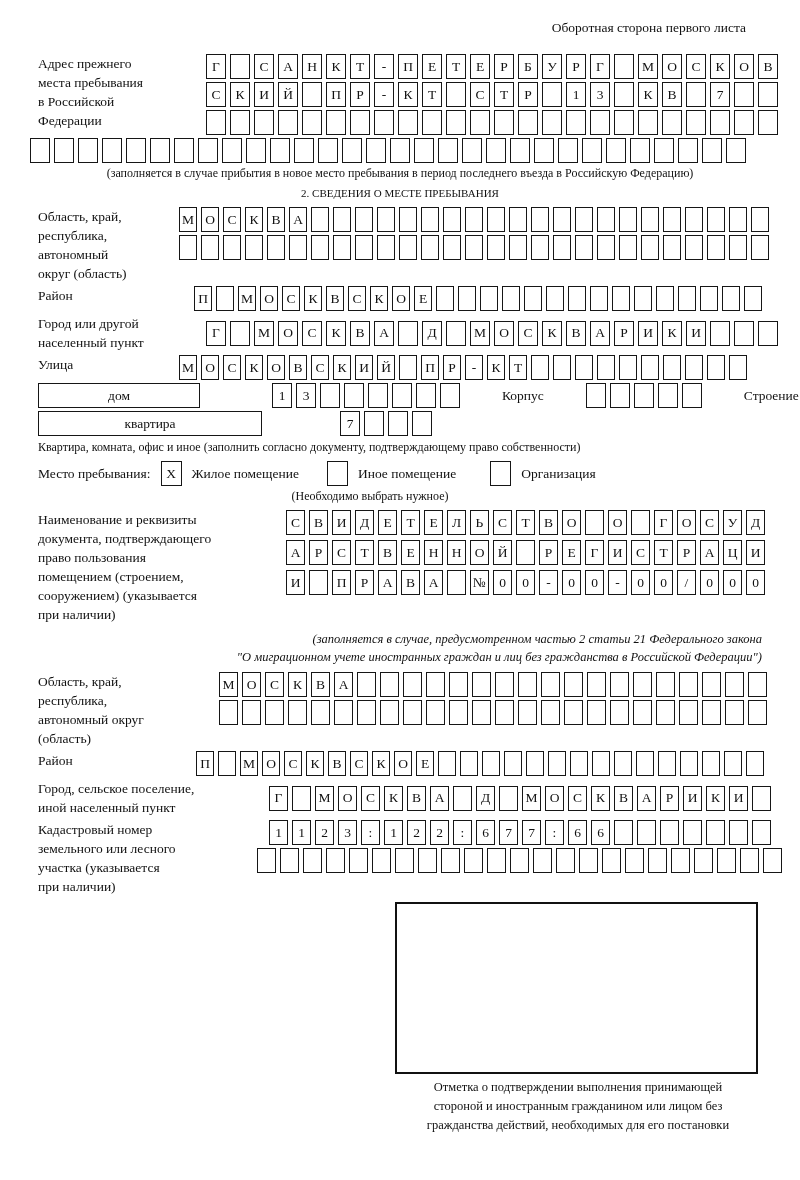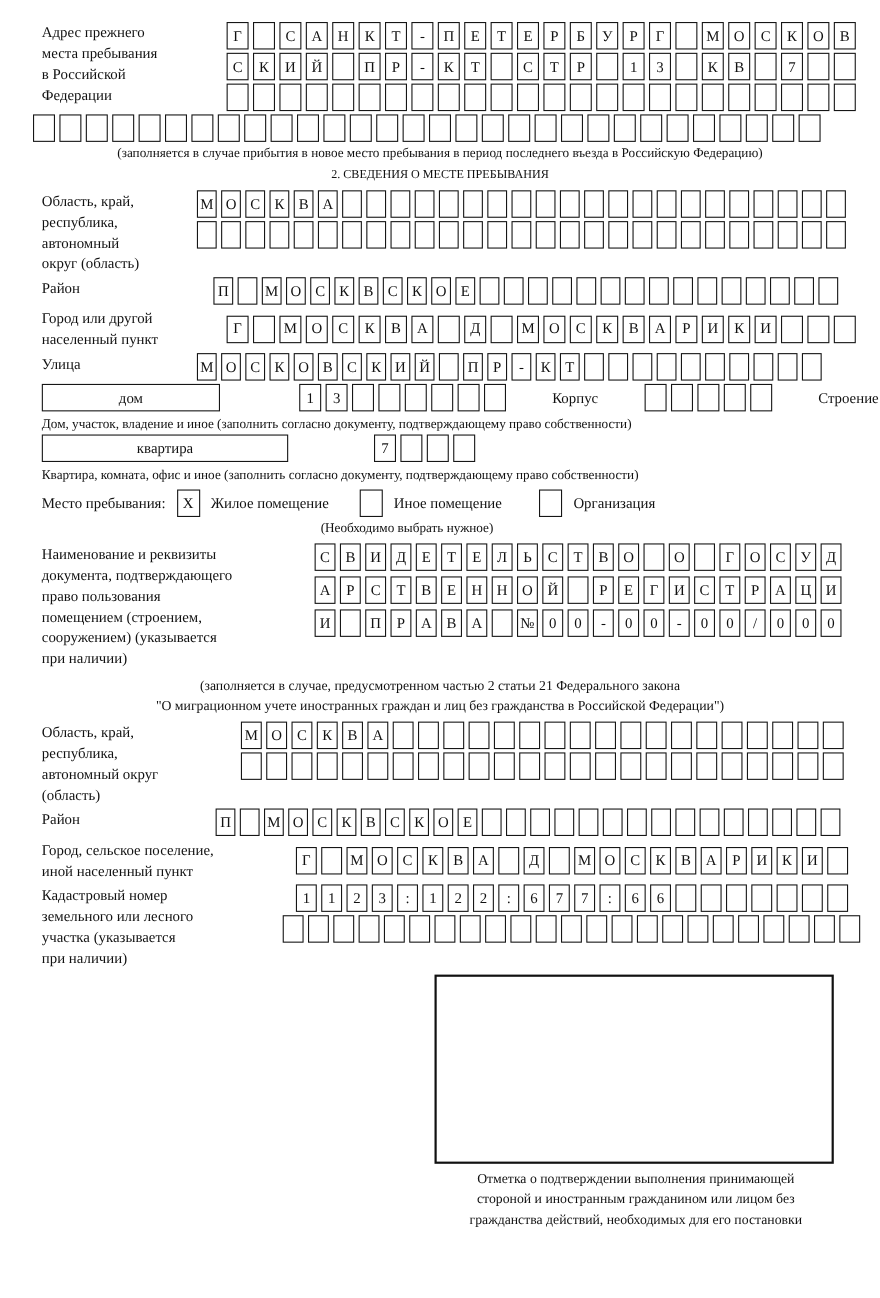--- a/index.html
+++ b/index.html
@@ -28,32 +28,33 @@
   .section-title { text-align:center; font-weight:normal; font-size:11px; margin:6px 0 8px 0; }
 
   .widebox { height:25px; border:1.5px solid #161616; display:flex; align-items:center;
              justify-content:center; font-size:13.5px; flex:none; }
   .inline-lbl { font-size:13.5px; line-height:25px; flex:none; padding:0 6px; white-space:nowrap; }
 
   .mesto-row { display:flex; align-items:center; gap:10px; font-size:13.5px; margin:6px 0 2px 0; }
   .mesto-row .cell { width:21px; }
 
   .fact-title { text-align:center; font-weight:bold; font-size:14.5px; margin:10px 0 8px 0; }
-  .fact-note { text-align:center; font-size:12.5px; line-height:18px; margin-bottom:6px; }
+  .fact-note { text-align:right; font-size:12.5px; line-height:18px; margin-bottom:6px;font-style:italic; }
 
   .stamp-box { margin-left:357px; width:363px; height:172px; border:2px solid #111; margin-top:6px; }
   .stamp-caption { margin-left:340px; width:400px; text-align:center; font-size:12.5px; line-height:19px; margin-top:4px; }
 
   .mb6 { margin-bottom:6px; } .mb2 { margin-bottom:2px; }
 </style>
 </head>
 <body>
 
 <div class="page">
 
+  <div class="header-note">Оборотная сторона первого листа</div>
 
   <div class="row">
     <div class="lbl" style="width:132px">
       <div>Адрес прежнего</div>
       <div>места пребывания</div>
       <div>в Российской</div>
       <div>Федерации</div>
     </div>
     <div class="cellcol">
       <div class="cells p24">
@@ -360,21 +361,20 @@
         <span class="cell"></span>
       </div>
     <div class="inline-lbl">Строение</div>
     <div class="cells p24">
         <span class="cell">1</span>
         <span class="cell"></span>
         <span class="cell"></span>
         <span class="cell"></span>
       </div>
   </div>
-  <div class="note mb2">Дом, участок, владение и иное (заполнить согласно документу, подтверждающему право собственности)</div>
 
   <div class="row">
     <div class="widebox" style="width:224px">квартира</div>
     <div style="width:6px"></div>
     <div class="cells p24">
         <span class="cell">7</span>
         <span class="cell"></span>
         <span class="cell"></span>
         <span class="cell"></span>
       </div>

